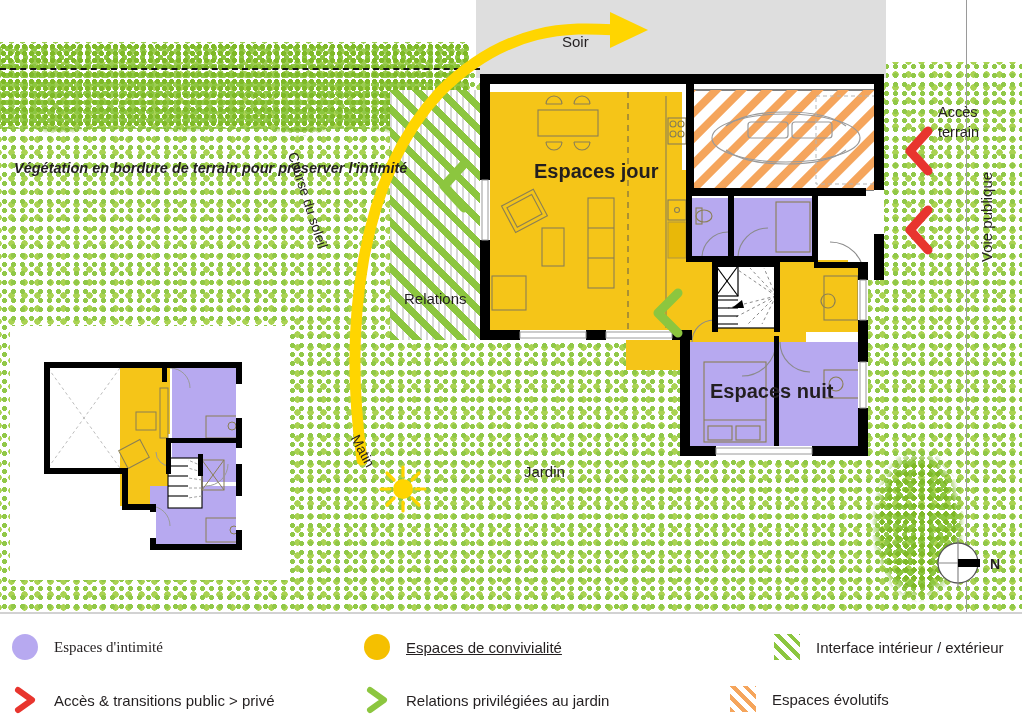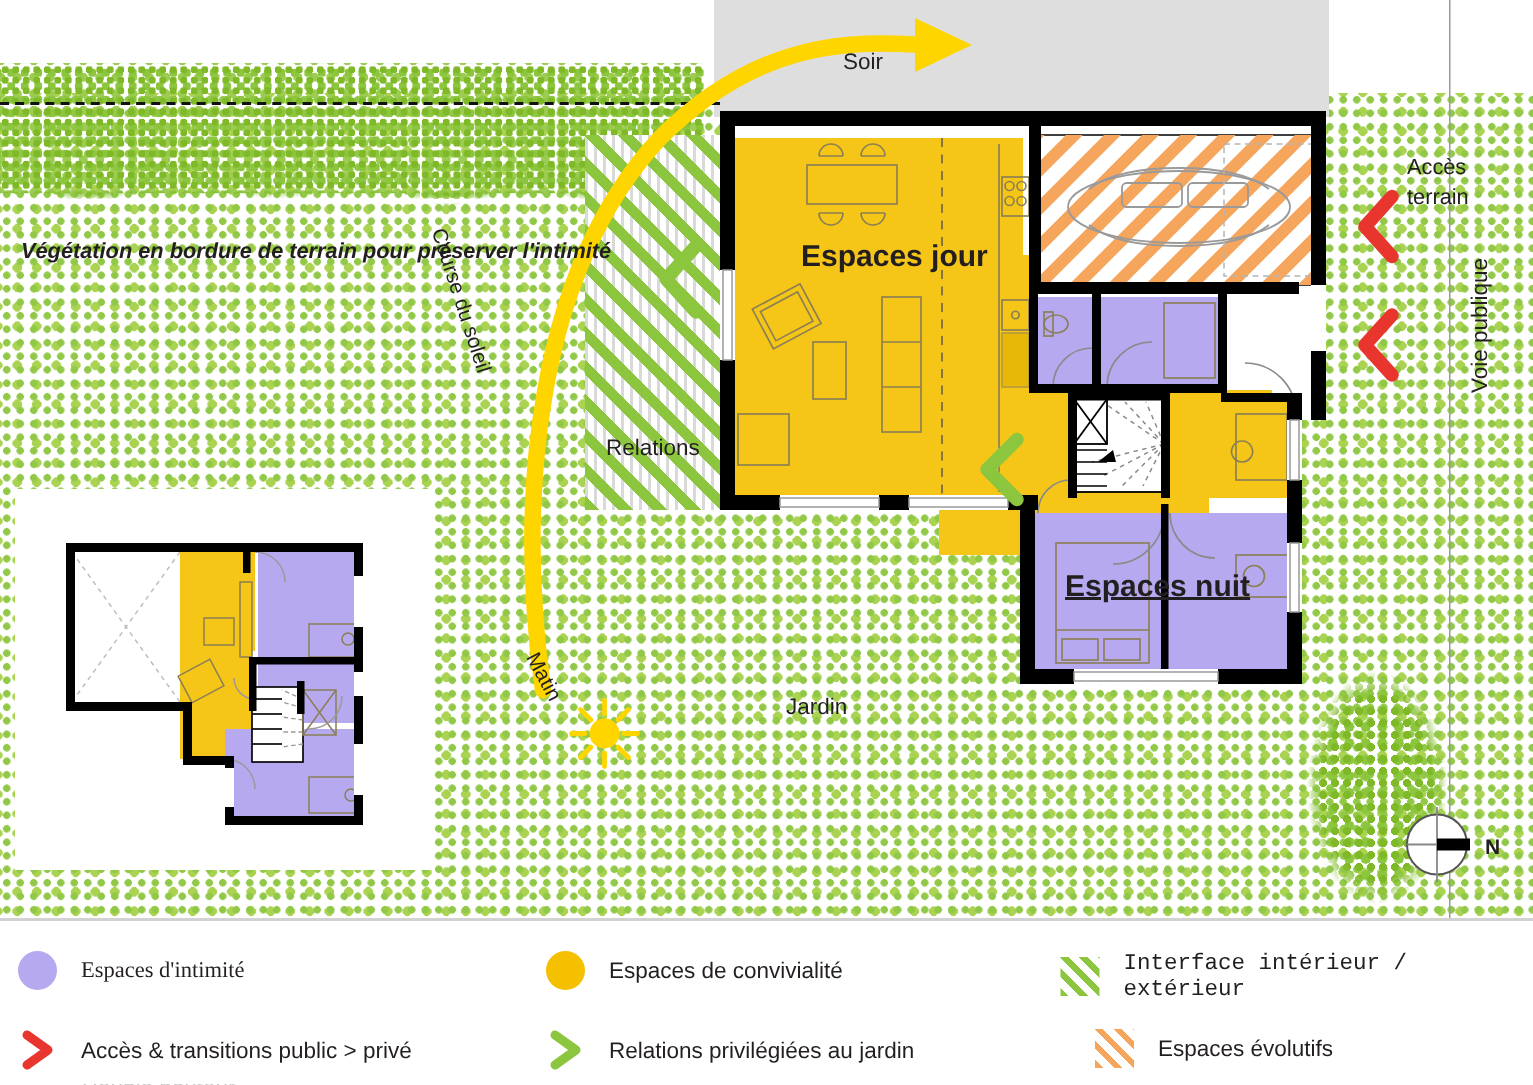--- a/index.html
+++ b/index.html
@@ -73,21 +73,21 @@
     background:
       repeating-linear-gradient(45deg,#8cc63f 0 7px,rgba(255,255,255,0) 7px 16px),
       repeating-linear-gradient(90deg,#d9d9d9 0 2px,#fff 2px 6px);
   }
 
   
   .lbl{position:absolute;white-space:nowrap;}
   #veg-note{left:14px;top:158px;width:270px;font:italic bold 14.5px/1.45 "Liberation Sans",sans-serif;
             text-align:center;color:#231f20;}
   #lbl-espaces-jour{left:534px;top:160px;font:bold 20px "Liberation Sans",sans-serif;}
-  #lbl-espaces-nuit{left:710px;top:380px;font:bold 20px "Liberation Sans",sans-serif;text-decoration:underline;}
+  #lbl-espaces-nuit{left:710px;top:380px;font:bold 20px "Liberation Sans",sans-serif;}
   #lbl-terrasse{left:404px;top:290px;font:15px "Liberation Sans",sans-serif;}
   #lbl-jardin{left:524px;top:463px;font:15px "Liberation Sans",sans-serif;}
   #lbl-soir{left:562px;top:5px;font:15px "Liberation Sans",sans-serif;margin-top:28px;}
   #lbl-matin{left:362px;top:432px;font:14px "Liberation Sans",sans-serif;
              transform:rotate(62deg);transform-origin:left top;}
   #lbl-course{left:300px;top:150px;font:14px "Liberation Sans",sans-serif;
               transform:rotate(72deg);transform-origin:left top;}
   #lbl-acces-garage{left:938px;top:103px;font:14.5px/1.35 "Liberation Sans",sans-serif;width:80px;white-space:normal;}
   #lbl-voie{left:978px;top:262px;font:15px "Liberation Sans",sans-serif;
             transform:rotate(-90deg);transform-origin:left top;}
@@ -421,25 +421,25 @@
     </svg>
     <div class="lbl" id="lbl-double">Double hauteur</div>
     
   </div>
 
   <div id="legend">
       <div class="leg-item" style="left: 12px; top: 20px; font-family: Liberation Serif, serif;">
         <div class="leg-dot" style="background: rgb(183, 169, 240);"></div>
         <span>Espaces d'intimité</span>
       </div>
-      <div class="leg-item" style="left: 364px; top: 20px;">
+      <div class="leg-item" style="left: 364px; top: 20px; text-decoration: underline;">
         <div class="leg-dot" style="background: rgb(245, 192, 0);"></div>
         <span>Espaces de convivialité</span>
       </div>
-      <div class="leg-item" style="left: 707px; top: 20px; font-family: Liberation Mono, monospace;">
+      <div class="leg-item" style="left: 774px; top: 20px;">
         <div class="leg-hatch" style="background: repeating-linear-gradient(45deg, rgb(140, 198, 63) 0px, rgb(140, 198, 63) 4px, rgba(255, 255, 255, 0) 4px, rgba(255, 255, 255, 0) 9px);"></div>
         <span>Interface intérieur / extérieur</span>
       </div>
       <div class="leg-item" style="left: 12px; top: 72px;">
         <svg class="leg-chev" viewBox="0 0 26 28">
           <path d="M6,4 L20,14 L6,24" fill="none" stroke="#e8352e" stroke-width="6" stroke-linecap="round" stroke-linejoin="round"></path>
         </svg>
         <span>Accès &amp; transitions public &gt; privé</span>
       </div>
       <div class="leg-item" style="left: 364px; top: 72px;">

